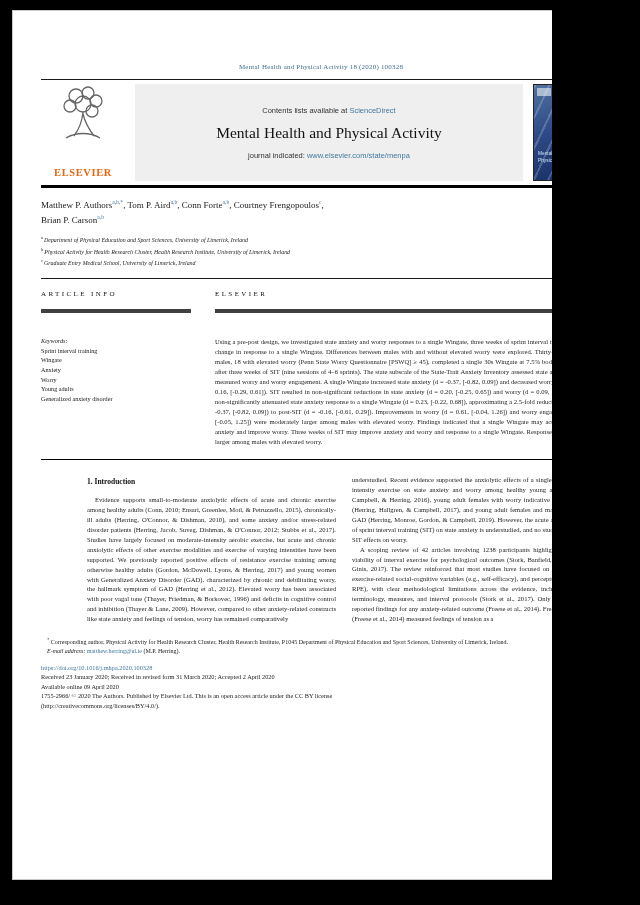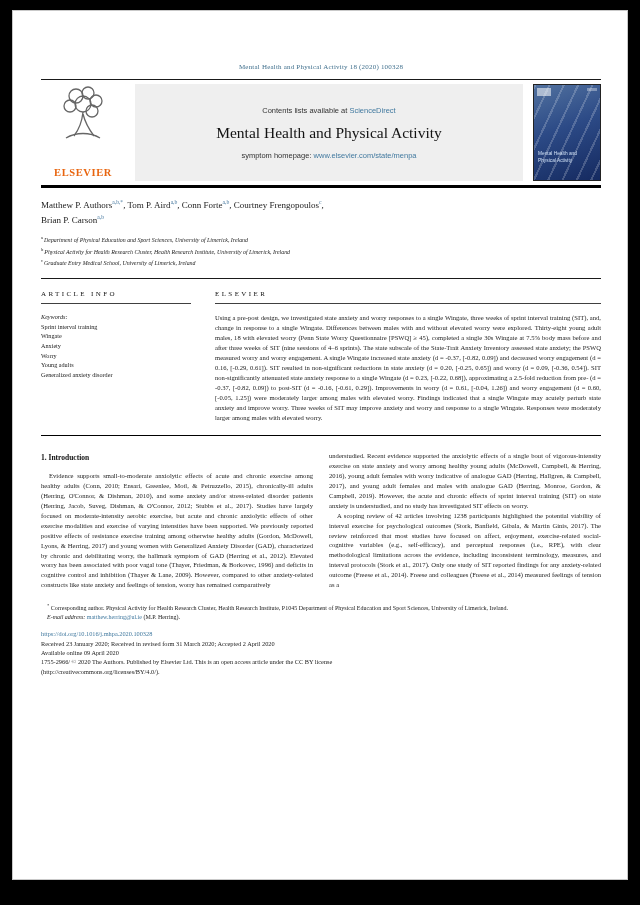--- a/index.html
+++ b/index.html
@@ -1,16 +1,16 @@
 <!DOCTYPE html>
 <html><head>
 <meta charset="utf-8">
 <style>
   html,body{margin:0;padding:0;background:#000;}
-  .frame{position:relative;width:640px;height:905px;background:#000;overflow:hidden;
+  .frame{position:relative;width:552px;height:905px;background:#000;overflow:hidden;
          font-family:"Liberation Serif", serif;}
   .page{position:absolute;left:12px;top:10px;width:616px;height:870px;background:#ffffff;
         box-sizing:border-box;padding:52px 26px 0 28px;overflow:hidden;
         border:1px solid #c9c9c9;}
 
   
   .citation{ text-align:center;font-size:7px;color:#42718e;letter-spacing:.2px;margin-bottom:8px;}
   .rule-thin{height:1px;background:#1a1a1a;}
   .masthead{display:flex;align-items:stretch;margin:4px 0;height:97px;}
   .logo-block{width:84px;display:flex;flex-direction:column;align-items:center;justify-content:flex-end;padding-bottom:3px;gap:24px;}
@@ -45,28 +45,28 @@
   .authors{margin-top:10px;font-size:9px;color:#222;line-height:1.55;}
   .authors sup{font-size:5.6px;color:#46789f;}
   .affiliations{margin-top:7px;font-size:5.9px;font-style:italic;color:#222;line-height:1.6;}
   .affiliations sup{font-size:4.6px;font-style:normal;margin-right:1px;}
   .rule-under-affil{height:1px;background:#1a1a1a;margin-top:9px;}
 
   
   .info-abstract{display:flex;margin-top:11px;padding-bottom:4px;}
   .info-col{width:150px;margin-right:24px;flex-shrink:0;}
   .abs-col{flex:1;}
-  .sec-head{font-size:7px;letter-spacing:2.4px;color:#111;border-bottom:1px solid #404040;
-            padding-bottom:5px;margin-bottom:9px;font-weight:500;}
+  .sec-head{font-size:7px;letter-spacing:2.4px;color:#111;border-bottom:4px solid #404040;
+            padding-bottom:11px;margin-bottom:24px;font-weight:500;}
   .keywords-label{font-size:6.2px;font-style:italic;color:#222;margin-bottom:2px;}
   .keyword{font-size:6.2px;color:#222;line-height:1.55;}
   .abstract-text{margin:0;font-size:6.6px;line-height:1.52;text-align:justify;color:#1d1d1d;}
 
   
-  .body-cols{display:flex;gap:16px;margin-top:15px;}
+  .body-cols{display:flex;gap:16px;margin-top:15px;margin-left:46px;}
   .col{flex:1;min-width:0;}
   .intro-head{font-size:7.5px;font-weight:bold;color:#111;margin:2px 0 9px;}
   .col p{margin:0;font-size:6.6px;line-height:1.5;text-align:justify;color:#1d1d1d;}
   .col p.indent{text-indent:8px;}
 
   
   .footnote{margin-top:13px;}
   .footnote p{margin:0;font-size:6px;line-height:1.5;color:#222;text-indent:6px;}
   .footnote sup{font-size:4.6px;}
   .email-label{font-style:italic;}
@@ -99,21 +99,21 @@
         </svg>
         <div class="elsevier-name">ELSEVIER</div>
       </div>
       <div class="mast-center">
         <div class="contents-line">
           <span>Contents lists available at</span>
           <span class="link">ScienceDirect</span>
         </div>
         <div class="journal-title">Mental Health and Physical Activity</div>
         <div class="homepage-line">
-          <span>symptom homepage:</span>
+          <span>journal indicated:</span>
           <span class="link">www.elsevier.com/state/menpa</span>
         </div>
       </div>
       <div class="cover">
         <div class="cover-caption">Mental Health and
 Physical Activity</div>
       </div>
     </div>
 
     <div class="rule-thick"></div>

